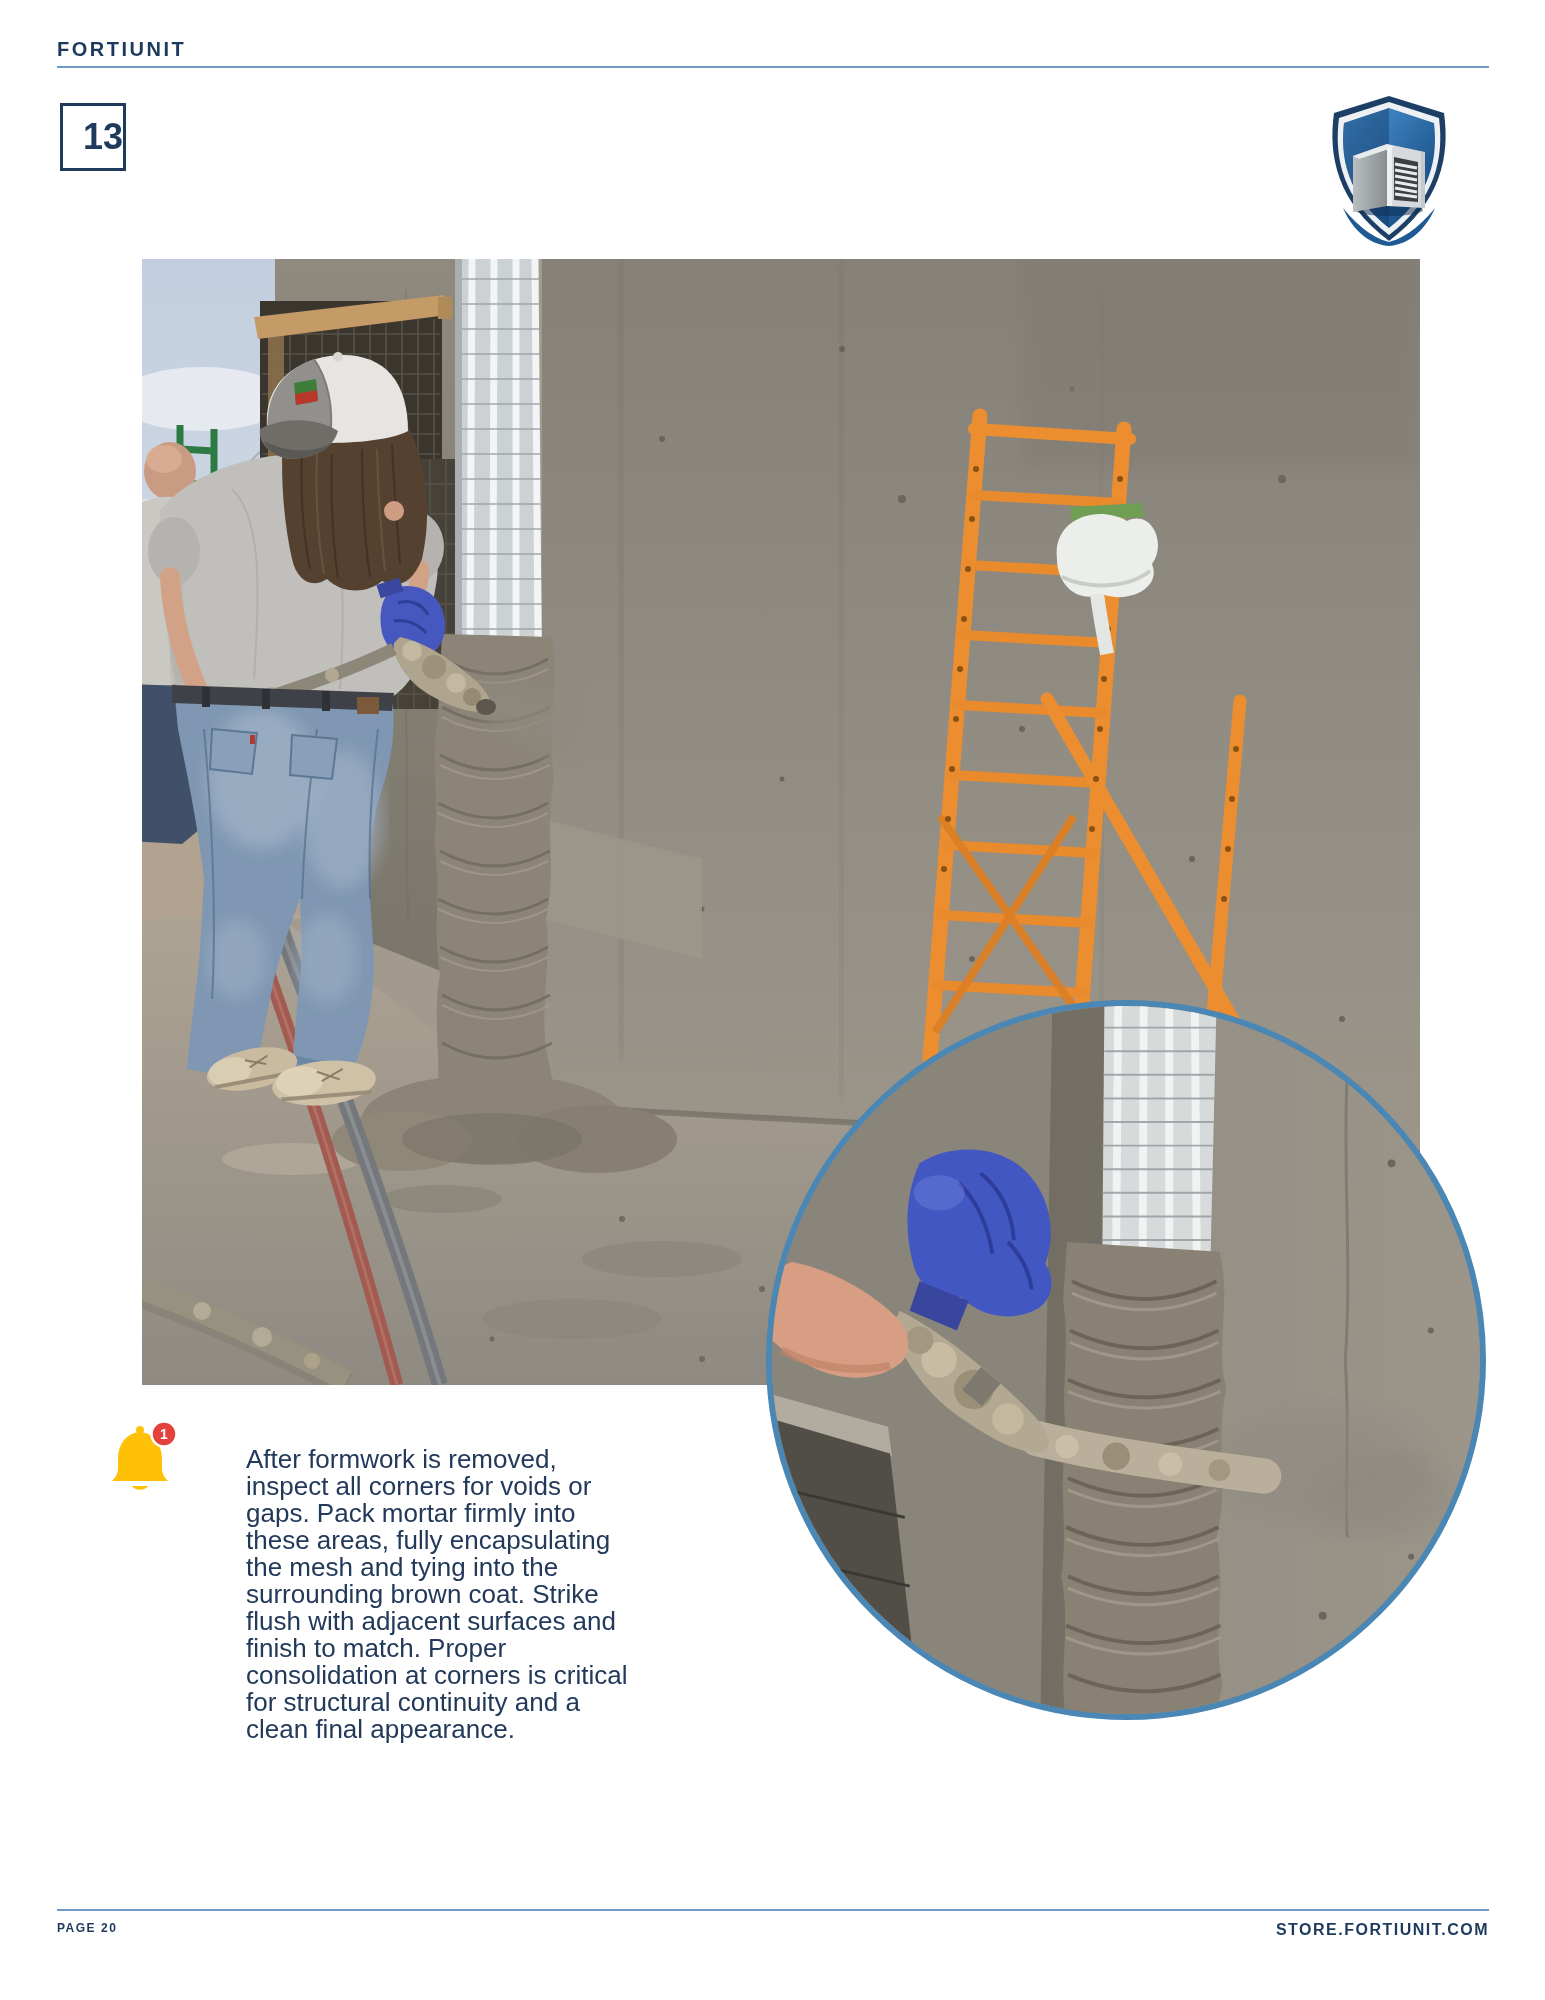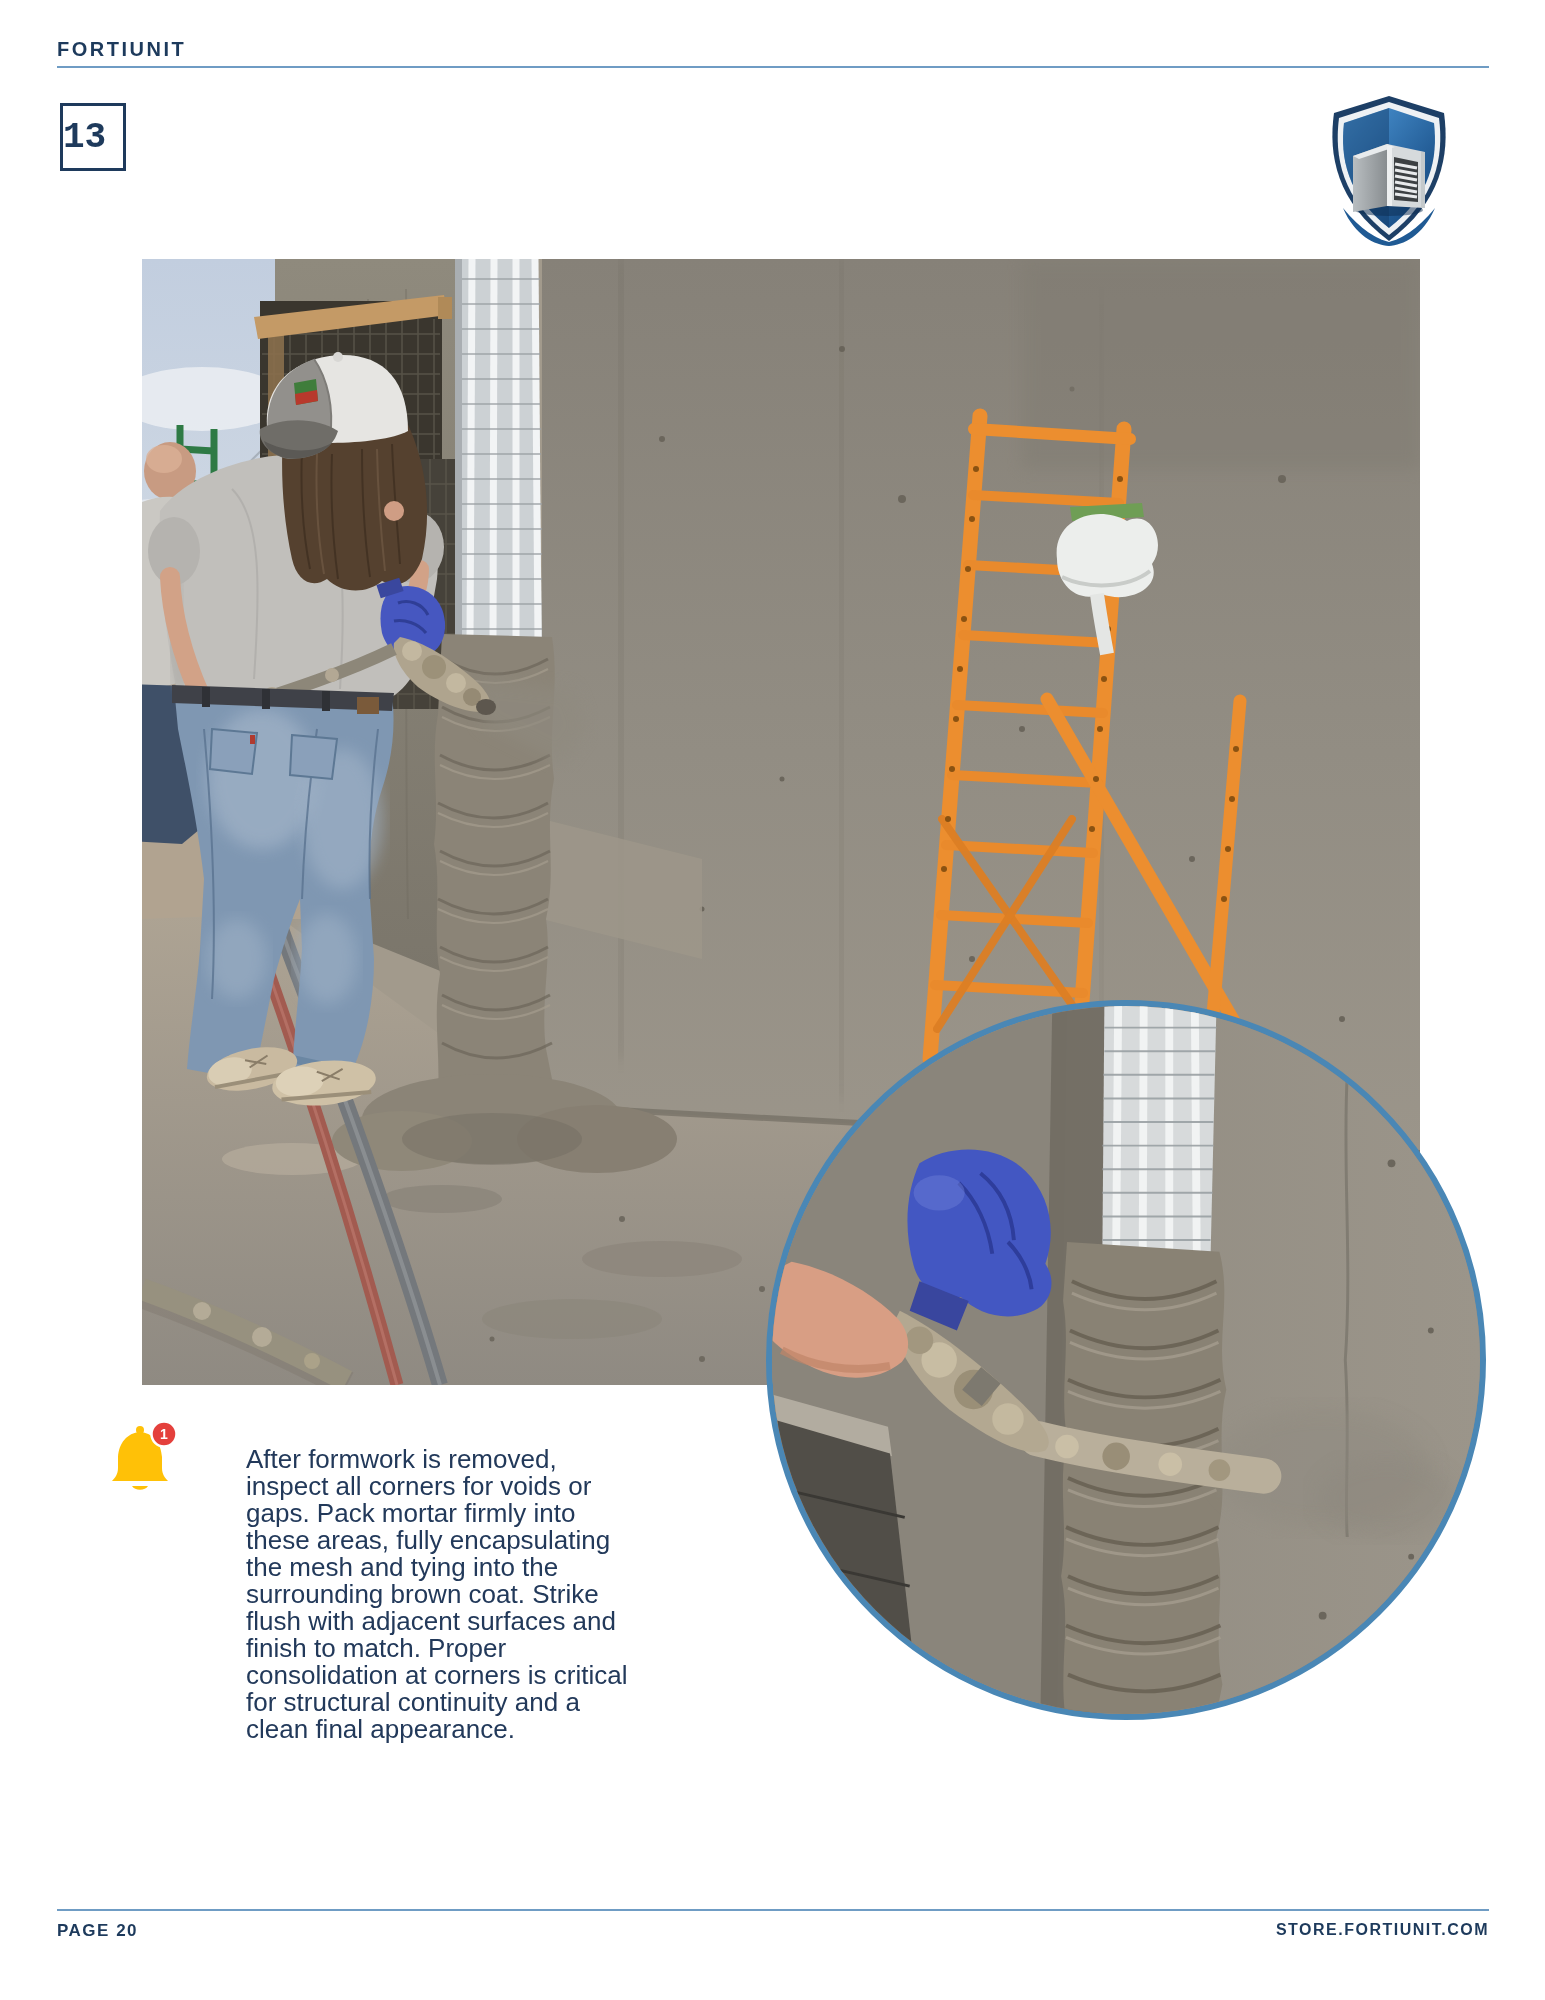--- a/index.html
+++ b/index.html
@@ -6,38 +6,38 @@
   .page{
     position:relative;width:1545px;height:2000px;background:#ffffff;
     font-family:"Liberation Sans", sans-serif;overflow:hidden;
   }
   
   .brand{position:absolute;left:57px;top:38px;font-size:20px;font-weight:bold;
          letter-spacing:2.5px;color:#1d3a5c;}
   .header-rule{position:absolute;left:57px;top:66px;width:1432px;height:2px;background:#6f9cc4;}
   
   .step-box{position:absolute;left:60px;top:103px;width:60px;height:62px;
-            border:3px solid #1e3a5c;display:flex;align-items:center;justify-content:flex-start;font-family:Liberation Mono, monospace;}
+            border:3px solid #1e3a5c;display:flex;align-items:center;justify-content:flex-end;}
   .step-box span{font-size:36px;font-weight:bold;color:#1e3a5c;font-stretch:condensed;}
   .title{position:absolute;left:133px;top:95px;font-size:35px;font-weight:bold;font-style:italic;
          color:#1d3a5e;letter-spacing:-0.5px;white-space:nowrap;}
   .subtitle{position:absolute;left:135px;top:136px;font-size:22px;color:#1f3c5e;white-space:nowrap;}
   .logo{position:absolute;left:1325px;top:94px;width:128px;height:152px;}
   
   .photo{position:absolute;left:142px;top:259px;width:1278px;height:1126px;overflow:hidden;}
   
   .inset{position:absolute;left:766px;top:1000px;width:708px;height:708px;border:6px solid #4a87b5;
          border-radius:50%;overflow:hidden;background:#908b81;}
   
   .bell{position:absolute;left:106px;top:1420px;width:78px;height:78px;}
   .note-text{position:absolute;left:230px;top:1430px;width:394px;font-size:26px;line-height:27px;
              color:#22395a;margin:16px;}
   
   .footer-rule{position:absolute;left:57px;top:1909px;width:1432px;height:2px;background:#6f9cc4;}
-  .page-num{position:absolute;left:57px;top:1921px;font-size:17px;font-weight:bold;
+  .page-num{position:absolute;left:57px;top:1921px;font-size:12px;font-weight:bold;
             letter-spacing:1.5px;color:#1d3a5c;}
   .site{position:absolute;right:56px;top:1921px;font-size:16px;font-weight:bold;
         letter-spacing:1.5px;color:#1d3a5c;}
 </style>
 </head>
 <body>
 
 <div class="page">
 
   <div class="brand">FORTIUNIT</div>

